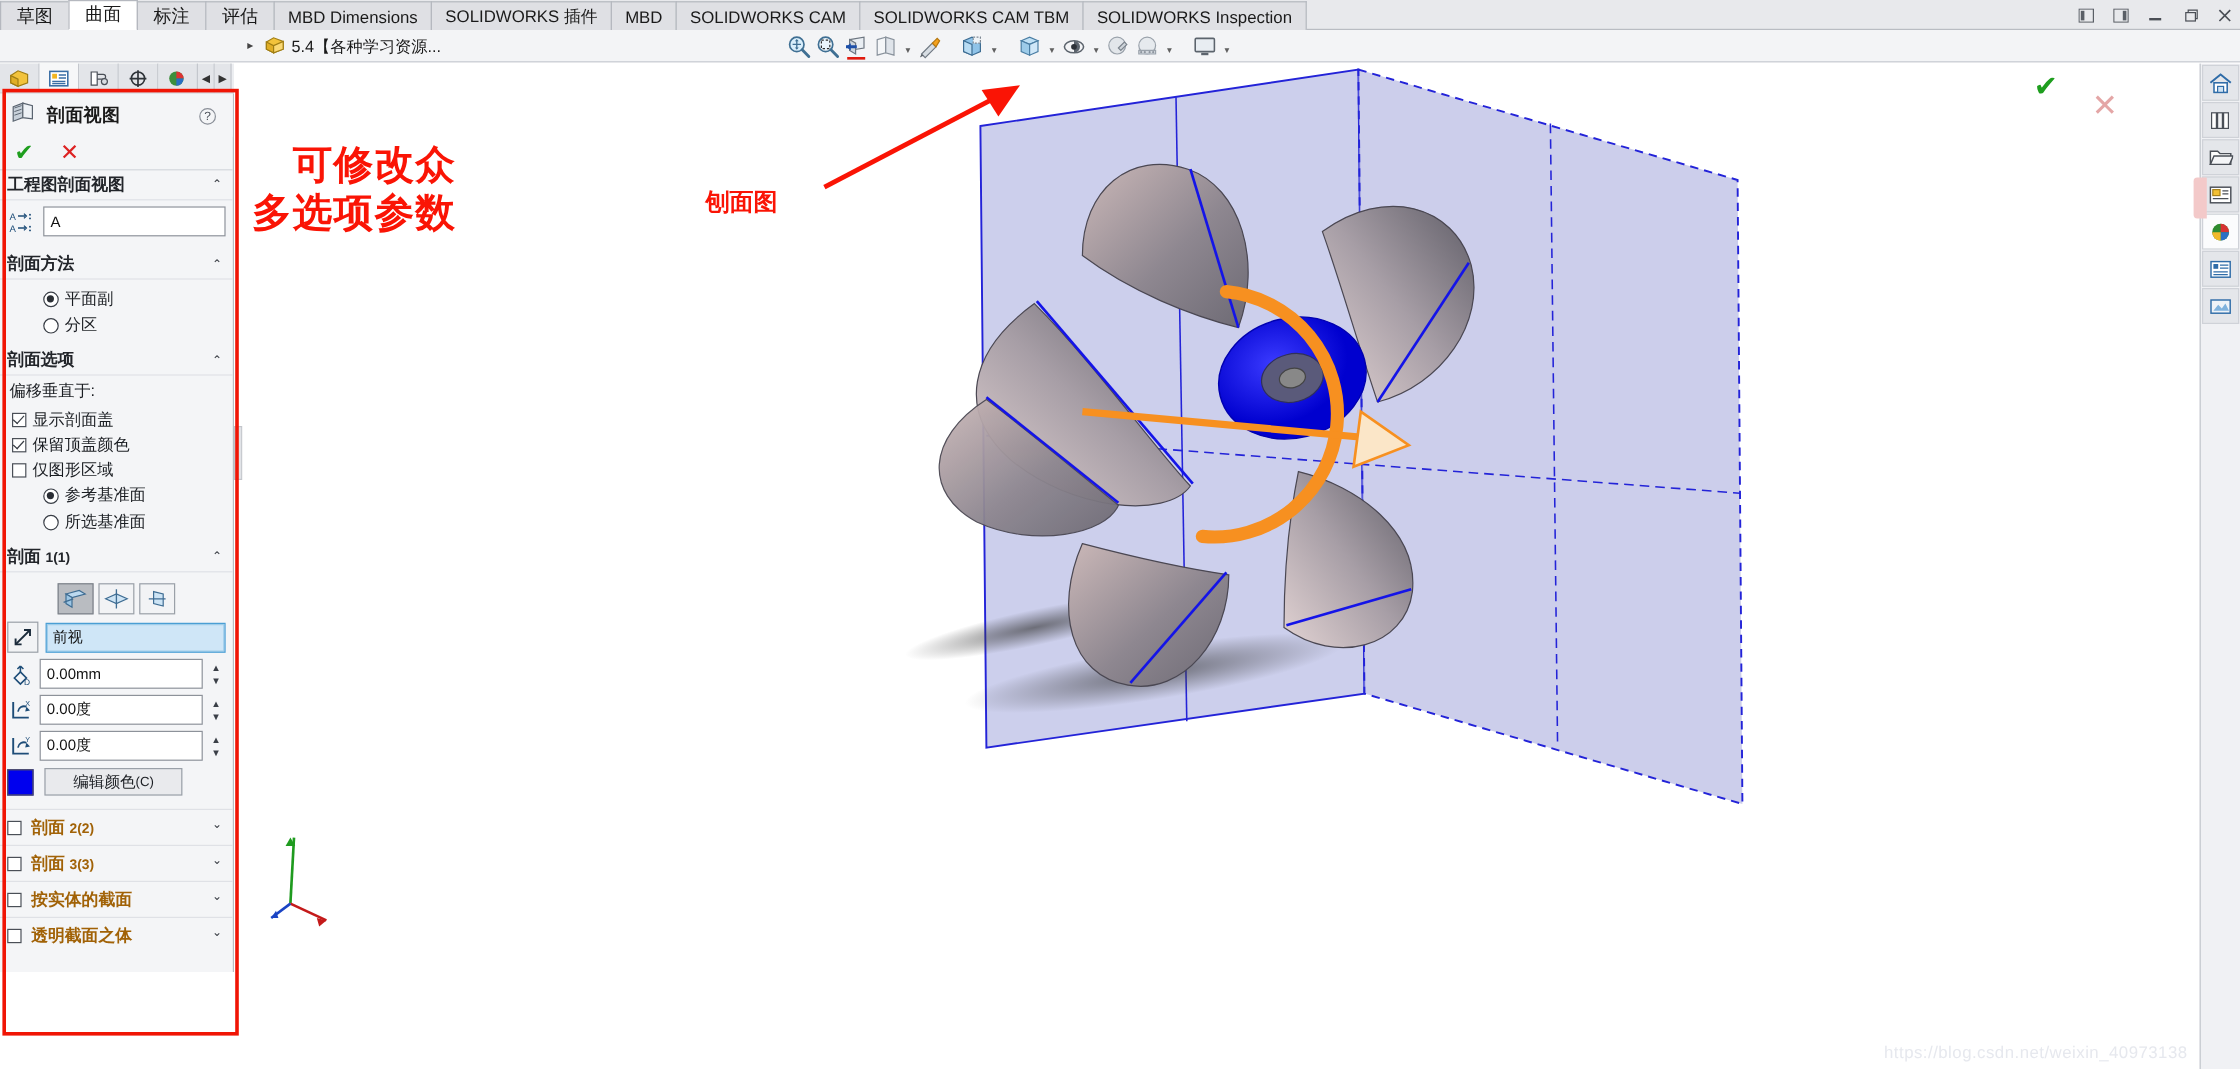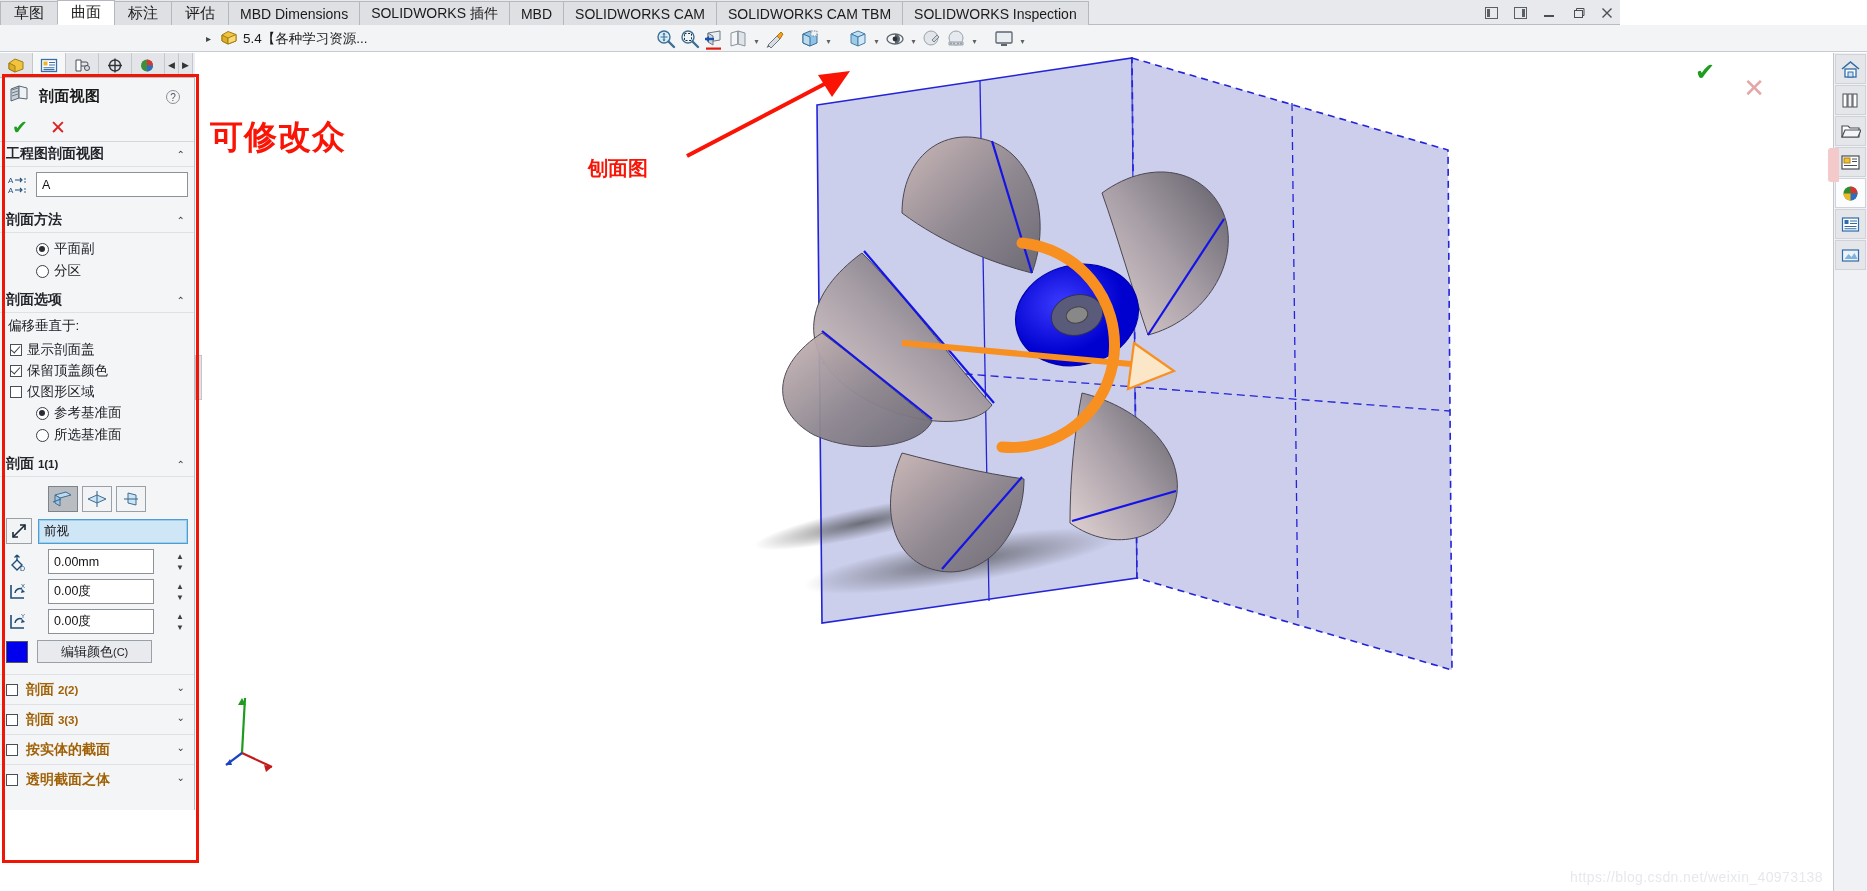--- a/index.html
+++ b/index.html
@@ -7,21 +7,21 @@
     margin: 0; padding: 0;
     width: 1867px; height: 891px;
     overflow: hidden;
     font-family: "Liberation Sans", "DejaVu Sans", sans-serif;
     background: #ffffff;
   }
   #app { position: relative; width: 1867px; height: 891px; }
 
   
   .titlebar {
-    position: absolute; left: 0; top: 0; width: 1620px; height: 25px;
+    position: absolute; left: 0; top: 0; width: 1867px; height: 25px;
     background: #e8e9ec;
     border-bottom: 1px solid #b9bcc2;
   }
   .tabstrip { position: absolute; left: 0; top: 0; height: 25px; display: flex; align-items: flex-end; }
   .tab {
     height: 24px; padding: 0 11px;
     display: flex; align-items: center; justify-content: center;
     font-size: 14px; color: #1a1a1a;
     background: #dfe0e4;
     border: 1px solid #b5b8bf; border-bottom: none;
@@ -112,21 +112,21 @@
   .cbox.on::after { content: ""; position: absolute; left: 2px; top: -1px; width: 4px; height: 8px;
                     border: solid #3a3f47; border-width: 0 1.6px 1.6px 0; transform: rotate(42deg); }
   .cb-lbl { font-size: 13.5px; color: #1a1d22; }
   .sub-label { font-size: 13.5px; color: #1a1d22; padding-left: 2px; height: 21px; display: flex; align-items: center; }
 
   .btn-group { display: flex; gap: 4px; justify-content: center; padding: 4px 0 6px 0; }
   .gbtn { width: 30px; height: 26px; border: 1px solid #9aa0a8; background: #f2f3f5;
           display: flex; align-items: center; justify-content: center; }
   .gbtn.on { background: #b9bcc1; border-color: #7d838b; }
 
-  .spin-row { display: flex; align-items: center; gap: 18px; margin-bottom: 5px; }
+  .spin-row { display: flex; align-items: center; gap: 3px; margin-bottom: 5px; }
   .spin { width: 16px; height: 25px; display: flex; flex-direction: column;
           align-items: center; justify-content: center; gap: 2px; color: #3a3f47; font-size: 8px; }
   .sqbtn { width: 26px; height: 26px; border: 1px solid #9aa0a8; background: #f2f3f5;
            display: flex; align-items: center; justify-content: center; }
   .swatch { width: 22px; height: 22px; background: #0000ee; border: 1px solid #555; flex: none; }
   .editcolor { height: 23px; padding: 0 23px; border: 1px solid #9aa0a8; background: #e9eaed;
                font-size: 13px; color: #1a1d22; display: flex; align-items: center; }
   .editcolor .mn { font-size: 11px; }
 
   .collapse-row {
@@ -666,20 +666,21 @@
         <path d="M40,645 l-4,7 h8 z" fill="#1f9b1f"></path>
         <path d="M40,700 L70,714" stroke="#c41a1a" stroke-width="2.2" fill="none"></path>
         <path d="M70,714 l-8,-2 l2,7 z" fill="#c41a1a"></path>
         <path d="M40,700 L24,712" stroke="#1a44c4" stroke-width="2.2" fill="none"></path>
         <path d="M24,712 l6,0 l-2,-6 z" fill="#1a44c4"></path>
       </g>
     </svg>
 
     <div class="anno" style="left:8px; top:64px;text-align:right;">
       <div>可修改众</div>
+      <div>多选项参数</div>
     </div>
 
     <div class="anno2" style="left:386px; top:102px;">刨面图</div>
 
     <svg width="380" height="110" viewBox="0 0 380 110" style="position:absolute;left:280px;top:8px">
       <path d="M205,95 L352,18" stroke="#fa1405" stroke-width="4" fill="none"></path>
       <path d="M368,10 L336,14 L350,36 Z" fill="#fa1405"></path>
     </svg>
 
     <div class="vp-check">✔</div>

